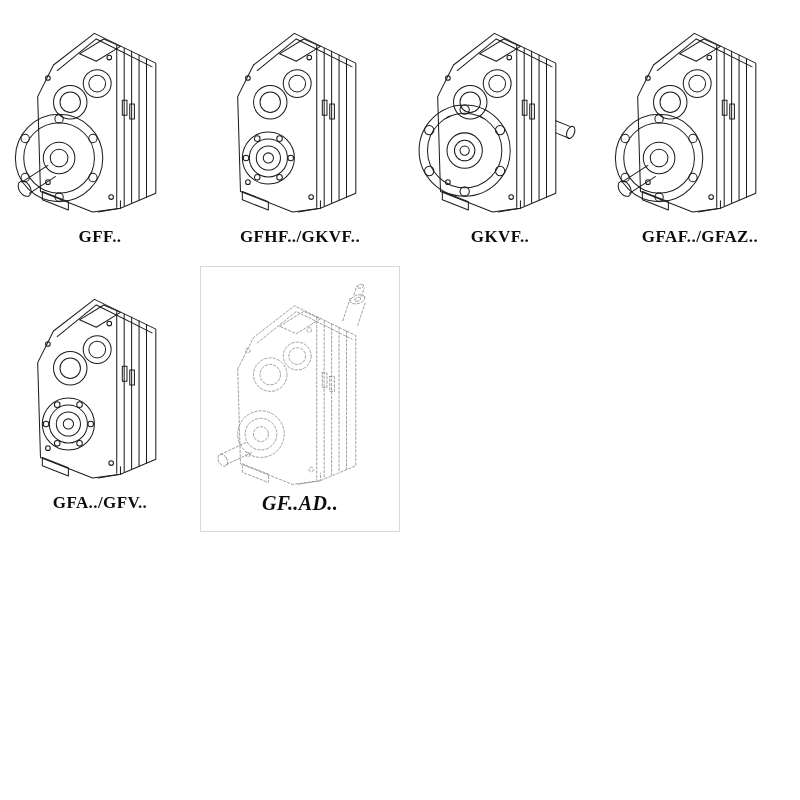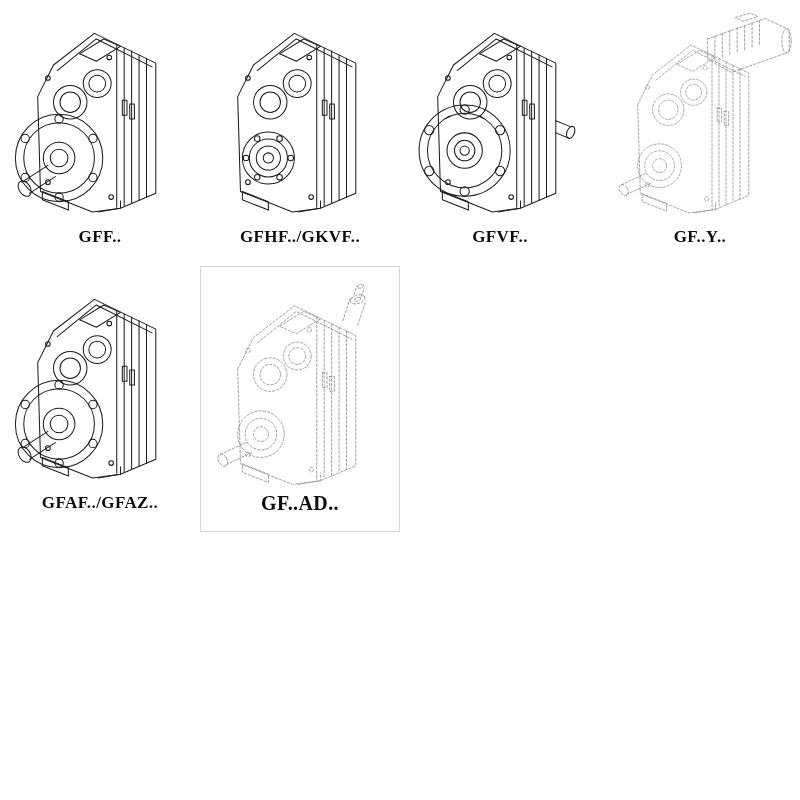--- a/index.html
+++ b/index.html
@@ -9,21 +9,21 @@
     width:800px; height:800px;
     display:grid;
     grid-template-columns:repeat(4,200px);
     grid-template-rows:repeat(3,266px);
   }
   .cell {
     display:flex; flex-direction:column;
     align-items:center; justify-content:center;
     padding-bottom:8px;
   }
-  .cell.boxed { outline:1px solid #d8d8d8; outline-offset:-1px; }
+  .cell.boxed { outline:1px solid #d8d8d8; outline-offset:-1px;font-style:italic; }
   .drawing { width:186px; height:214px; flex:0 0 auto; }
   
   .drawing { fill:none; stroke:#1c1c1c; stroke-width:1.1; stroke-linejoin:round; stroke-linecap:round; }
   .drawing.dashed { stroke:#8f8f8f; stroke-width:0.9; stroke-dasharray:2.6 2; }
   .label {
     font-weight:bold; font-size:17px; letter-spacing:0.4px;
     color:#0d0d0d; white-space:nowrap; margin-top:2px;
   }
   .label.lg { font-size:20px; }
 </style>
@@ -168,45 +168,42 @@
     <div class="label">GFHF../GKVF..</div>
   </div>
 
 
   <div class="cell">
     <svg class="drawing" viewBox="0 0 200 230">
       <use href="#gb-housing"></use>
         <use href="#gb-flange-hollow"></use>
         <use href="#gb-stub-right"></use>
     </svg>
-    <div class="label">GFVF..</div>
-  </div>
-
-
-
-
-  <div class="cell">
-    <svg class="drawing dashed" viewBox="0 0 200 230">
-      <g transform="translate(2,14) scale(0.94)">
-        <use href="#gb-housing"></use>
-          <use href="#gb-out-shaft"></use>
-      </g>
-      <use href="#gb-motor"></use>
-    </svg>
-    <div class="label">GF..Y..</div>
-  </div>
+    <div class="label">GKVF..</div>
+  </div>
+
+
+
+
 
   <div class="cell">
     <svg class="drawing" viewBox="0 0 200 230">
       <use href="#gb-housing"></use>
         <use href="#gb-flange-shaft"></use>
     </svg>
     <div class="label">GFAF../GFAZ..</div>
   </div>
 
+  <div class="cell">
+    <svg class="drawing" viewBox="0 0 200 230">
+      <use href="#gb-housing"></use>
+        <use href="#gb-hollow"></use>
+    </svg>
+    <div class="label">GFA../GFV..</div>
+  </div>
 
 
   <div class="cell boxed">
     <svg class="drawing dashed" viewBox="0 0 200 230">
       <g transform="translate(0,8)">
         <use href="#gb-housing"></use>
           <use href="#gb-out-shaft"></use>
           <use href="#gb-input-shaft"></use>
       </g>
     </svg>

